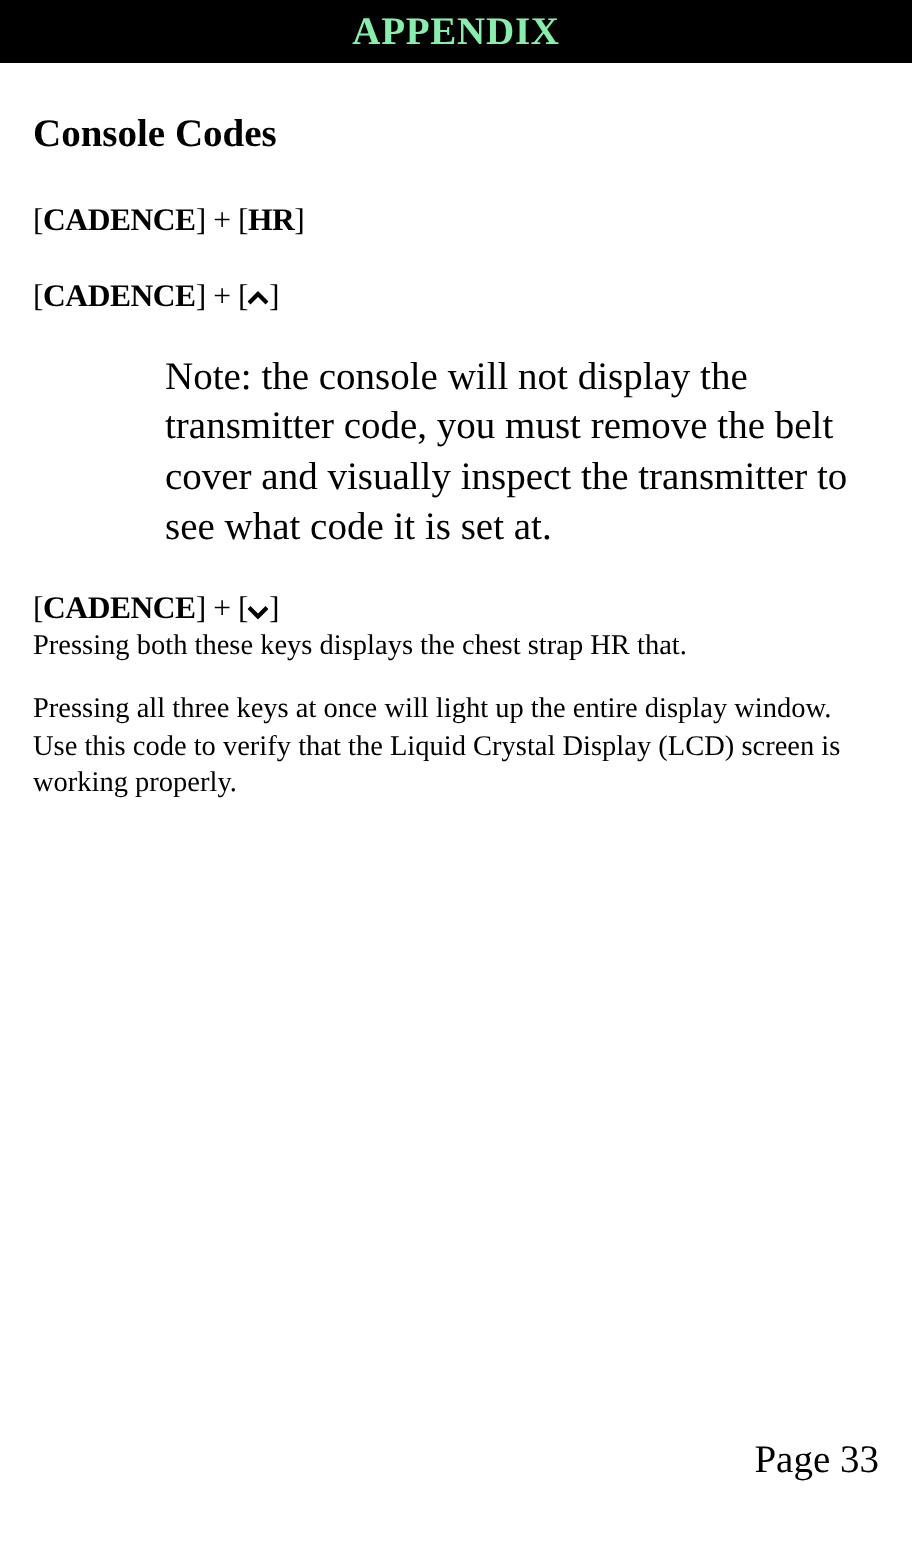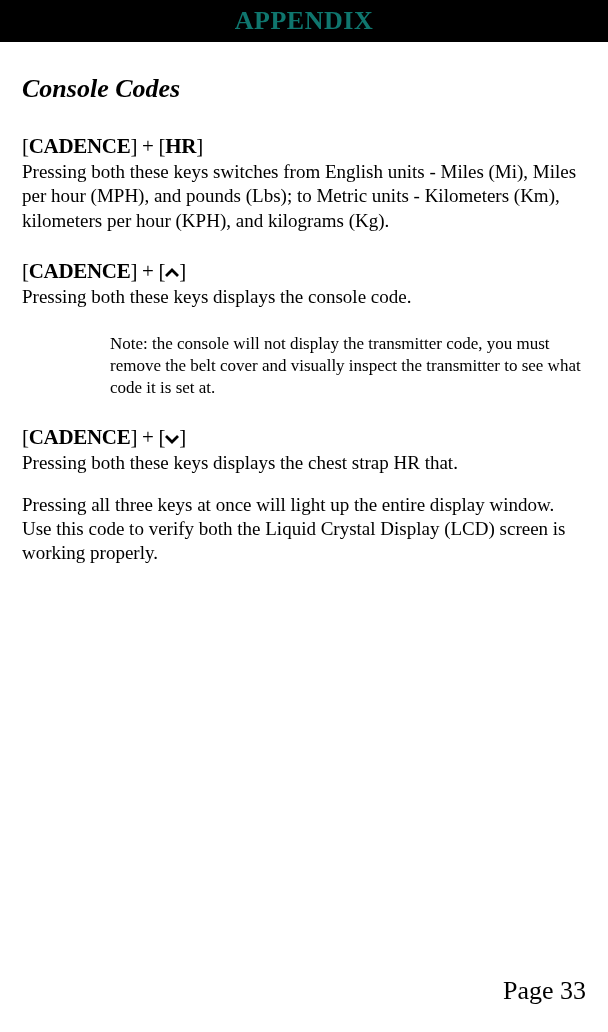--- a/index.html
+++ b/index.html
@@ -1,55 +1,53 @@
 <!DOCTYPE html>
 <html><head>
   <meta charset="utf-8">
   <style>
     * { margin: 0; padding: 0; box-sizing: border-box; }
     html, body { width: 608px; height: 1032px; font-family: "Times New Roman", Times, serif; color: #000; background: #fff; }
     .page { position: relative; width: 608px; height: 1032px; padding: 0 22px 0 22px; }
-    .header-bar { background: #000; color: #0f766e; text-align: center; font-weight: bold; font-size: 26px; padding: 6px 0; margin: 0 -22px 0 -22px; letter-spacing: 0.5px; }
-    .section-title { font-weight: bold; font-size: 26px; margin-top: 32px; margin-bottom: 30px; font-style: italic; }
+    .header-bar { background: #000; color: #86efac; text-align: center; font-weight: bold; font-size: 26px; padding: 6px 0; margin: 0 -22px 0 -22px; letter-spacing: 0.5px; }
+    .section-title { font-weight: bold; font-size: 26px; margin-top: 32px; margin-bottom: 30px; }
     .combo-line { font-size: 21px; margin-top: 26px; letter-spacing: -0.3px; }
     .combo-line .br, .combo-line .paren { font-weight: normal; }
     .combo-line .key { font-weight: bold; }
     .body-text { font-size: 19px; line-height: 1.28; margin-top: 1px; }
-    .note-block { font-size: 17px; line-height: 1.28; margin-top: 24px; padding-left: 88px; }
+    .note-block { font-size: 26px; line-height: 1.28; margin-top: 24px; padding-left: 88px; }
     .arrow { display: inline-block; vertical-align: middle; }
     .arrow svg { display: block; }
-    .page-number { position: absolute; right: 22px; bottom: 26px; font-size: 26px; }
+    .page-number { position: absolute; right: 22px; bottom: 44px; font-size: 26px; }
     .combo-block + .combo-block { margin-top: 18px; }
   </style>
 </head>
 <body>
 
 <div class="page">
 
   <div class="header-bar">APPENDIX</div>
 
   <div class="section-title">Console Codes</div>
 
   <div id="combos-container">
       <div class="combo-block">
         <div class="combo-line"><span class="br">[</span><span class="key">CADENCE</span><span class="br">] + [</span><span class="key">HR</span><span class="br">]</span></div>
-        <div class="body-text">Pressing both these keys switches from English units - Miles (Mi), Miles per hour (MPH), and pounds (Lbs); to Metric units - Kilometers (Km),  kilometers per hour (KPH), and kilograms (Kg).</div>
       </div>
       <div class="combo-block">
         <div class="combo-line"><span class="br">[</span><span class="key">CADENCE</span><span class="br">] + [</span><span class="arrow"><svg width="14" height="11" viewBox="0 0 14 11">
               <path d="M1 8 L7 2 L13 8" fill="none" stroke="#000" stroke-width="2.8" stroke-linecap="butt" stroke-linejoin="miter"></path>
             </svg></span><span class="br">]</span></div>
-        <div class="body-text">Pressing both these keys displays the console code.</div>
         <div class="note-block">Note: the console will not display the transmitter code, you must remove the belt cover and visually inspect the transmitter to see what code it is set at.</div>
       </div>
       <div class="combo-block">
         <div class="combo-line"><span class="br">[</span><span class="key">CADENCE</span><span class="br">] + [</span><span class="arrow"><svg width="14" height="11" viewBox="0 0 14 11">
               <path d="M1 3 L7 9 L13 3" fill="none" stroke="#000" stroke-width="2.8" stroke-linecap="butt" stroke-linejoin="miter"></path>
             </svg></span><span class="br">]</span></div>
         <div class="body-text">Pressing both these keys displays the chest strap HR that.</div>
       </div>
       <div class="combo-block">
-        <div class="body-text">Pressing all three keys at once will light up the entire display window. Use this code to verify both the Liquid Crystal Display (LCD) screen is working properly.</div>
+        <div class="body-text">Pressing all three keys at once will light up the entire display window. Use this code to verify that the Liquid Crystal Display (LCD) screen is working properly.</div>
       </div>
     </div>
 
   <div class="page-number">Page 33</div>
 </div>
 
 </body></html>

